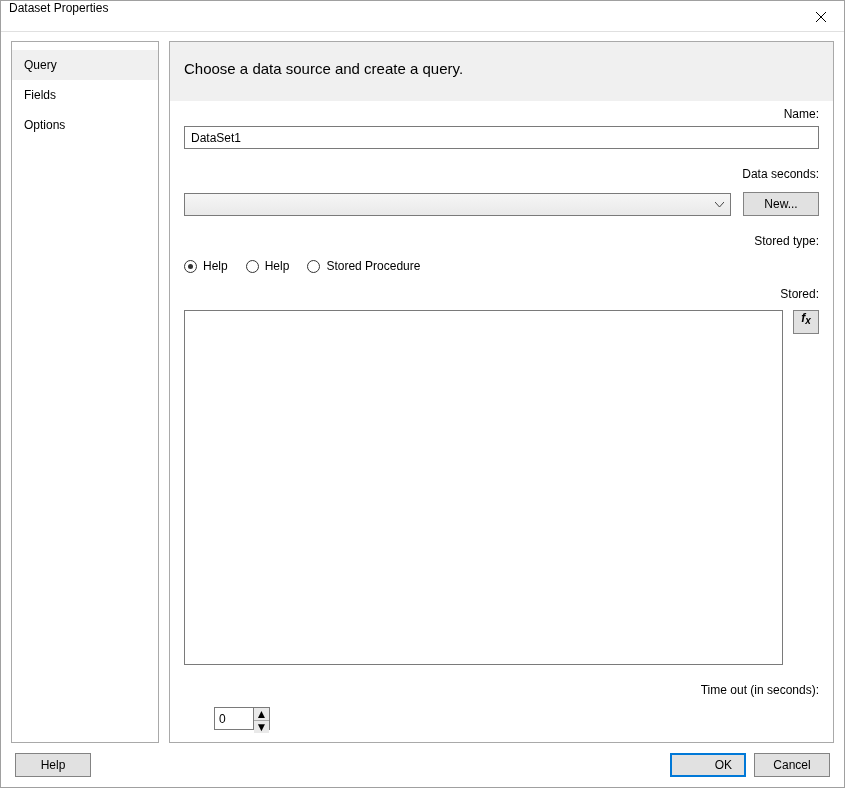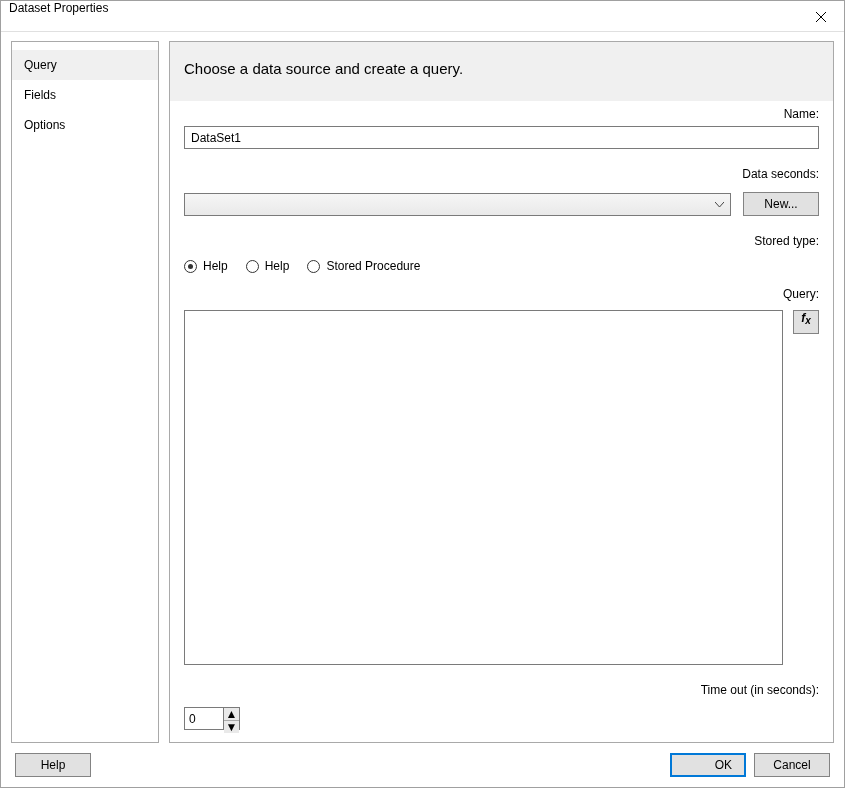--- a/index.html
+++ b/index.html
@@ -135,21 +135,21 @@
     font-style: italic; font-weight: bold; font-family: 'Times New Roman', serif;
     font-size: 13px;
   }
   .fx-btn .sub { font-style: italic; font-size: 10px; position: relative; top: 2px; }
 
   .query-buttons {
     display: flex; justify-content: flex-end; gap: 8px;
     margin-top: 10px;
   }
 
-  .timeout-row { margin-top: 18px; }
+  .timeout-row { margin-top: 18px; margin-left: 30px; }
   .spinner {
     display: inline-flex; align-items: stretch;
     border: 1px solid #7a7a7a; height: 23px; width: 56px;
     margin-top: 5px;
   }
   .spinner input {
     border: none; width: 38px; padding: 0 4px; outline: none;
   }
   .spinner .arrows {
     width: 17px; border-left: 1px solid #7a7a7a;
@@ -227,21 +227,21 @@
           <label class="radio">
               <span class="circle"></span>
               <span>Help</span>
             </label>
           <label class="radio">
               <span class="circle"></span>
               <span>Stored Procedure</span>
             </label>
         </div>
 
-        <div class="field-label" style="margin-top:14px">Query:</div>
+        <div class="field-label" style="margin-top:14px">Stored:</div>
         <div class="query-area">
           <div class="textarea-wrap">
             <textarea class="textarea" style=""></textarea>
           </div>
           <div>
             <div class="fx-btn" title="Expression">
               <span><i>f</i><span class="sub">x</span></span>
             </div>
           </div>
         </div>

